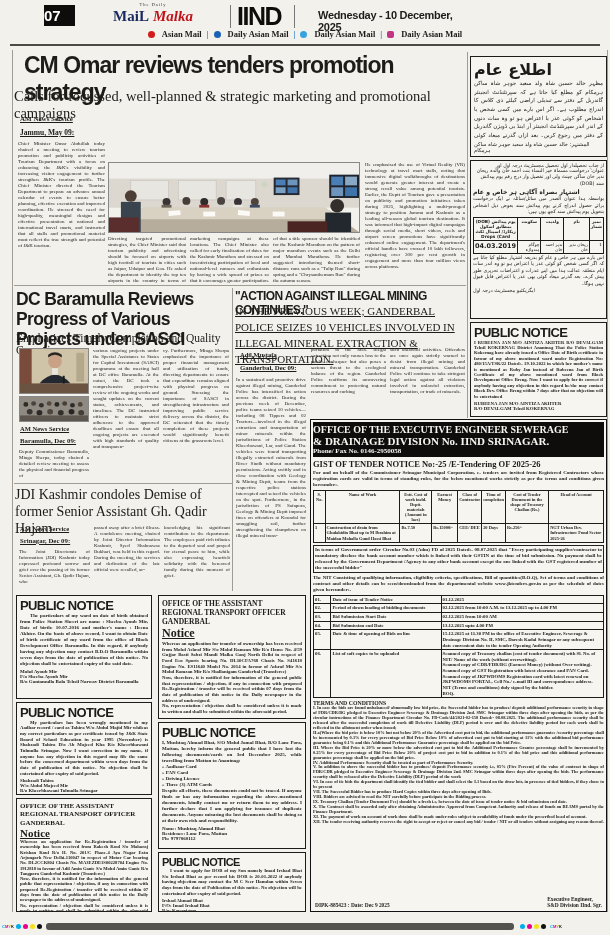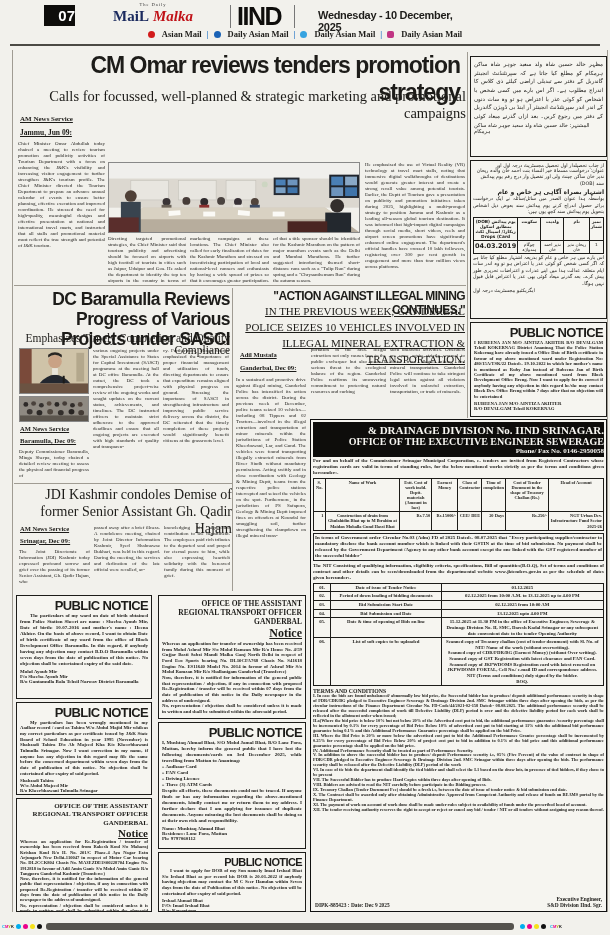--- a/index.html
+++ b/index.html
@@ -1,35 +1,35 @@
 <!DOCTYPE html>
 <html><head>
 <meta charset="utf-8">
 <style>
   *{margin:0;padding:0;box-sizing:border-box;}
   html,body{width:610px;height:935px;}
   body{position:relative;background:#f2f1ec;font-family:"Liberation Serif",serif;color:#1d1c19;overflow:hidden;}
   .abs{position:absolute;}
   .b{font-weight:bold;}
-  .ctr{text-align:right;}
+  .ctr{text-align:left;}
   .jst{text-align:justify;}
   .ovh{overflow:hidden;}
   .pre{white-space:pre-line;}
   .u{text-decoration:underline;}
   .cond{font-family:"Liberation Sans",sans-serif;font-weight:bold;letter-spacing:-0.6px;}
   .serf{font-family:"Liberation Serif",serif;}
   .rtl{direction:rtl;font-family:"DejaVu Sans",sans-serif;}
   .rule-v{position:absolute;width:1px;background:#a09c93;}
   .rule-h{position:absolute;height:1px;background:#a09c93;}
   .box{border:1px solid #1d1c19;background:#f6f5f0;}
   .body5{font-size:5px;line-height:1.2;}
   .nhead{font-size:13px;line-height:1.05;}
   .blackbar{background:#0e0d0b;color:#f6f5f0;}
   table{border-collapse:collapse;width:100%;}
-  td,th{border:0.5px solid #1d1c19;padding:1px;vertical-align:top;text-align:center;}
+  td,th{border:0.5px solid #1d1c19;padding:1px;vertical-align:top;}
   .sig{margin-top:2px;}
   .dot{display:inline-block;width:5px;height:5px;border-radius:50%;margin-right:2px;vertical-align:middle;}
   .cmyk-letter{font-family:"Liberation Sans",sans-serif;font-size:4px;font-weight:bold;}
 </style>
 </head>
 <body>
 
 <div class="abs" style="left:0;top:0;width:610px;height:46px;">
   <div class="abs ctr" style="left:44px;top:5px;width:31px;height:21px;background:#0e0d0b;color:#fff;font-family:'Liberation Sans',sans-serif;font-weight:bold;font-size:15px;line-height:21px;">07</div>
   <div class="abs" style="left:103px;top:2px;width:100px;text-align:center;">
@@ -57,21 +57,21 @@
   <div class="abs" style="left:10px;top:44px;width:590px;height:2px;background:#4c4a45;"></div>
 </div>
 
 <div class="rule-v" style="left:12px;top:50px;height:862px;"></div>
 <div class="rule-v" style="left:607px;top:50px;height:862px;"></div>
 
 <div>
   <div class="abs cond ctr" style="left:24px;top:52px;width:436px;font-size:23px;letter-spacing:-1px;">CM Omar reviews tenders promotion strategy</div>
   <div class="abs ctr serf" style="left:14px;top:88px;width:452px;font-size:14.5px;">Calls for focussed, well-planned &amp; strategic marketing and promotional campaigns</div>
   <div class="abs b u" style="left:20px;top:115px;font-size:7px;">AM News Service</div>
-  <div class="abs b u" style="left:20px;top:128px;font-size:7.5px;">Jammu, Jun 09:</div>
+  <div class="abs b u" style="left:20px;top:128px;font-size:7.5px;">Jammu, May 09:</div>
   <div class="abs jst ovh body5" style="left:18px;top:141px;width:87px;height:141px;">Chief Minister Omar Abdullah today chaired a meeting to review tourism promotion and publicity activities of Tourism Department with a focus on enhancing the J&amp;K's visibility and increasing visitor engagement to further strengthen J&amp;K's tourism profile. The Chief Minister directed the Tourism Department to prepare an advance annual calendar of events to ensure better planning, effective execution and improved coordination. He stressed the need for high-quality, meaningful designs and effective presentation at national and international travel marts, and instructed that all stalls and promotional material must reflect the true strength and potential of J&amp;K tourism.</div>
   <div class="abs" style="left:108px;top:162px;width:252px;height:71px;border:1px solid #888;">
     <svg width="100%" height="100%" viewBox="0 0 252 71" preserveAspectRatio="none">
       <rect x="0" y="0" width="252" height="16" fill="#f0efec"></rect>
       <rect x="0" y="16" width="252" height="30" fill="#dcd8d0"></rect>
       <rect x="22" y="18" width="38" height="20" fill="#e8e6e0" stroke="#c4c1b9" stroke-width="0.6"></rect>
       <rect x="70" y="18" width="38" height="20" fill="#e8e6e0" stroke="#c4c1b9" stroke-width="0.6"></rect>
       <rect x="118" y="18" width="30" height="20" fill="#e8e6e0" stroke="#c4c1b9" stroke-width="0.6"></rect>
       <circle cx="157" cy="22" r="3" fill="#cdd6c2"></circle>
       <rect x="166" y="15" width="26" height="18" fill="#252a33"></rect>
@@ -174,20 +174,21 @@
   <div class="abs cond ctr" style="left:235px;top:289px;width:230px;font-size:12px;">"ACTION AGAINST ILLEGAL MINING CONTINUES."</div>
   <div class="abs ctr serf" style="left:235px;top:304px;width:230px;font-size:11px;line-height:1.45;text-decoration:underline;">IN THE PREVIOUS WEEK; GANDERBAL POLICE SEIZES 10 VEHICLES INVOLVED IN ILLEGAL MINERAL EXTRACTION &amp; TRANSPORTATION.</div>
   <div class="abs b u" style="left:240px;top:351px;font-size:6.5px;">Adil Mustafa</div>
   <div class="abs b u" style="left:240px;top:364px;font-size:6.8px;">Ganderbal, Dec 09:</div>
   <div class="abs jst ovh body5" style="left:236px;top:377px;width:70px;height:213px;">In a sustained and proactive drive against illegal mining, Ganderbal Police has intensified its action across the district. During the previous week of December, police teams seized 10 vehicles—including 08 Tippers and 02 Tractors—involved in the illegal extraction and transportation of minor minerals within the jurisdictions of Police Station Kheerbawani, Lar, and Gund. The vehicles were found transporting illegally extracted minerals from River Sindh without mandatory permissions. Acting swiftly and in close coordination with Geology &amp; Mining Deptt, teams from the respective police stations intercepted and seized the vehicles on the spot. Furthermore, in the jurisdiction of PS Safapora, Geology &amp; Mining Deptt imposed fines on offenders at Koundal for smuggling soil, further strengthening the clampdown on illegal mineral trans-</div>
   <div class="abs jst ovh body5" style="left:311px;top:347px;width:75px;height:68px;">portation in the area. Illegal extraction not only causes loss to the public exchequer but also poses a serious threat to the ecological balance of the region. Ganderbal Police reaffirms its unwavering commitment to protecting natural resources and curbing</div>
   <div class="abs jst ovh body5" style="left:390px;top:347px;width:75px;height:68px;">such unlawful activities. Offenders are once again strictly warned to desist from illegal mining and mineral transportation. Ganderbal Police will continue to take stringent legal action against all violators involved in unlawful extraction, transportation, or trade of minerals.</div>
 </div>
 
 <div class="abs box rtl" style="left:470px;top:56px;width:137px;height:101px;padding:3px;">
+  <div class="ctr b" style="font-size:16px;">اطلاع عام</div>
   <div class="jst ovh" style="font-size:5.6px;line-height:1.55;height:62px;">مظہر خالد حسین شاہ ولد سعید جوہر شاہ ساکن ہرمکام کو مطلع کیا جاتا ہے کہ سپرنٹنڈنٹ انجینئر گاندربل کے دفتر سے تبدیلی اراضی کیلئے ذی کلاس کا اندراج مطلوب ہے۔ اگر اس بارے میں کسی شخص یا اشخاص کو کوئی عذر یا اعتراض ہو تو وہ سات دنوں کے اندر اندر سپرنٹنڈنٹ انجینئر آر اینڈ بی ڈویژن گاندربل کے دفتر میں رجوع کریں۔ بعد ازاں گذرنے میعاد کوئی بھی عذر یا اعتراض قابل قبول نہیں ہوگا۔</div>
   <div style="font-size:5.2px;text-align:left;">المشتہر: خالد حسین شاہ ولد سعید جوہر شاہ ساکن ہرمکام</div>
 </div>
 
 <div class="abs box rtl" style="left:470px;top:160px;width:137px;height:159px;padding:2px;overflow:hidden;">
   <div style="font-size:4.8px;">از جنابِ تحصیلدار اول تحصیل مجسٹریٹ درجہ اول اور</div>
   <div style="font-size:4.8px;line-height:1.35;">عنوان: درخواست مسماۃ خیر النساء بنت احمد خان والدہ ریحان نذیر خان ساکن چینٹ ولی اور تفصیل وار درج رقم یوم پیدائش سند (DOB)</div>
   <div class="ctr b" style="font-size:6.2px;margin:1px 0;">اشتہار بصراہ آگاہی ہر خاص و عام</div>
   <div class="jst" style="font-size:4.8px;line-height:1.35;">بواسطہ ہذا عنوان الصدر میں سائل/سائلہ نے ایک درخواست برائے حصول اندراج کرنے یوم پیدائش سند بعوض ذیل اشخاص بتحویل یوم پیدائش سند کچھ یوں ہیں:</div>
   <table dir="rtl" style="font-size:4.3px;margin:1px 0;">
@@ -270,24 +271,25 @@
 <div class="abs box" style="left:158px;top:852px;width:148px;height:60px;padding:3px;overflow:hidden;">
   <div class="cond ctr" style="font-size:11px;">PUBLIC NOTICE</div>
   <div class="jst b" style="font-size:4.8px;line-height:1.18;text-indent:8px;">I want to apply for DOB of my Son namely Imad Irshad Bhat S/o Irshad Bhat as per record his DOB is 20-01-2022 if anybody having objection may contact the M C Seer Hamdan within Seven days from the date of Publication of this notice. No objection will be entertained after expiry of said period.</div>
   <div class="b pre sig" style="font-size:4.8px;">Irshad Ahmad Bhat
 F/O: Imad Irshad Bhat
 R/o: Kawarigam</div>
 </div>
 
 <div class="abs" style="left:310px;top:419px;width:297px;height:493px;border:1.5px solid #111;background:#f6f5f0;padding:2px;overflow:hidden;">
   <div class="blackbar ctr" style="padding:2px 0;">
+    <div class="b serf" style="font-size:10px;">OFFICE OF THE EXECUTIVE ENGINEER SEWERAGE</div>
     <div class="b serf" style="font-size:11px;">&amp; DRAINAGE  DIVISION No. IIND SRINAGAR.</div>
-    <div class="b serf" style="font-size:10px;">OFFICE OF THE EXECUTIVE ENGINEER SEWERAGE</div>
     <div class="b serf" style="font-size:7px;">Phone/ Fax No. 0146-2950058</div>
   </div>
+  <div class="ctr b serf" style="font-size:8.5px;margin-top:2px;">GIST OF TENDER NOTICE No:-25 /E-Tendering OF 2025-26</div>
   <div class="jst b" style="font-size:5px;line-height:1.2;margin-top:1px;">For and on behalf of the Commissioner Srinagar Municipal Corporation, e- tenders are invited from Registered Contractors whose registration cards are valid in terms of standing rules, for the below mentioned works strictly as per the terms and conditions given hereunder:-</div>
   <table style="font-size:4.4px;font-weight:bold;margin-top:2px;line-height:1.15;">
     <tbody>
         <tr>
       <th style="width:4%;">S. No.</th>
       <th style="width:26%;">Name of Work</th>
       <th style="width:11%;">Estt. Cost of work incld. Deptt. materials (Amount in lacs)</th>
       <th style="width:9%;">Earnest Money</th>
       <th style="width:8%;">Class of Contractor</th>
       <th style="width:8%;">Time of completion</th>

